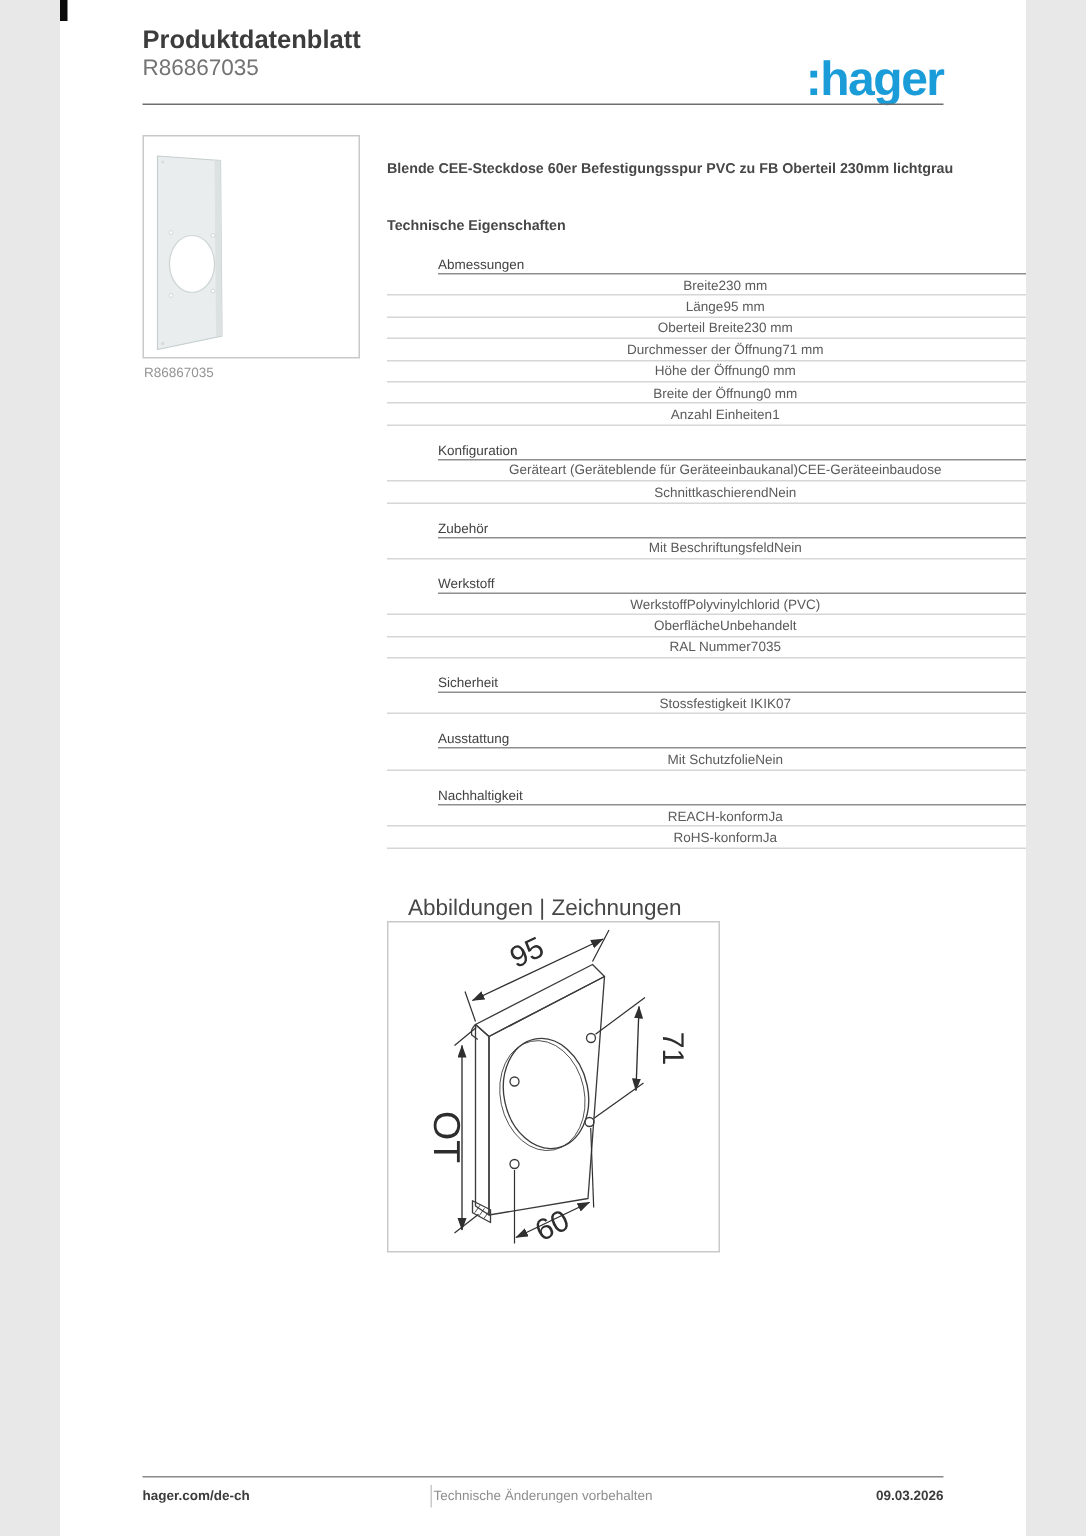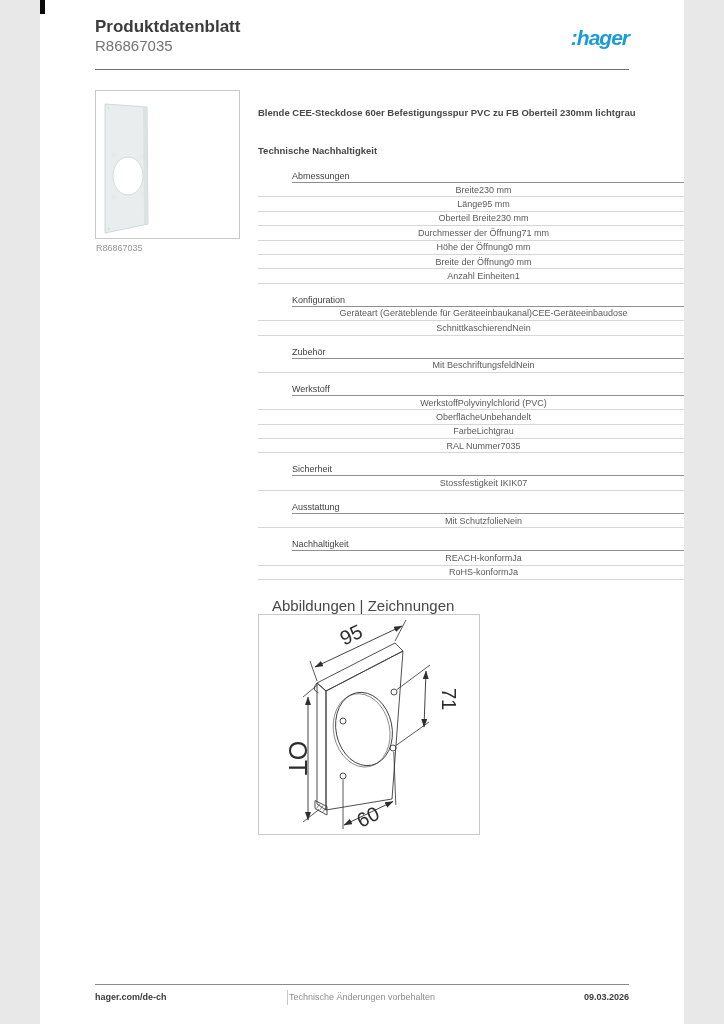--- a/index.html
+++ b/index.html
@@ -7,21 +7,21 @@
     position:relative; width:644px; height:1024px; background:#ffffff;
     font-family:"Liberation Sans", sans-serif; overflow:hidden;
     margin:0 auto;
   }
   .corner-mark { position:absolute; left:0; top:0; width:5px; height:14px; background:#0a0a0a; }
 
   
   .header { position:absolute; left:55px; top:17px; right:55px; display:flex; justify-content:space-between; align-items:flex-start; }
   .doc-title { font-size:17px; font-weight:bold; color:#3c3c3c; line-height:20px; }
   .doc-ref   { font-size:15px; color:#737373; line-height:17px; }
-  .logo { font-size:21px; font-weight:bold; letter-spacing:-1px; line-height:30px; margin-top:6px;font-style:italic; }
+  .logo { font-size:32px; font-weight:bold; letter-spacing:-1px; line-height:30px; margin-top:20px; }
   .header-rule { position:absolute; left:55px; right:55px; top:69px; height:0; border-top:1.2px solid #6f6f6f; }
 
   
   .product-box { position:absolute; left:55px; top:90px; width:145px; height:149px; border:1px solid #c9c9c9; background:#fff; box-sizing:border-box; }
   .img-caption { position:absolute; left:56px; top:243px; font-size:9px; color:#949494; }
 
   
   .main { position:absolute; left:218px; top:90px; width:451px; }
   .product-title { font-size:9.5px; font-weight:bold; color:#474747; line-height:11px; margin-top:17px; }
   .tech-heading  { font-size:9.5px; font-weight:bold; color:#474747; line-height:11px; margin-top:27px; }
@@ -70,21 +70,21 @@
       <circle cx="18" cy="106" r="1.3" fill="#ffffff" stroke="#ccd4d4" stroke-width="0.6"></circle>
       <circle cx="46" cy="103" r="1.3" fill="#ffffff" stroke="#ccd4d4" stroke-width="0.6"></circle>
       <circle cx="12.5" cy="138" r="1.2" fill="#d7dcdc"></circle>
       <circle cx="12.5" cy="17" r="1" fill="#d7dcdc"></circle>
     </svg>
   </div>
   <div class="img-caption">R86867035</div>
 
   <div class="main">
     <div class="product-title">Blende CEE-Steckdose 60er Befestigungsspur PVC zu FB Oberteil 230mm lichtgrau</div>
-    <div class="tech-heading">Technische Nachhaltigkeit</div>
+    <div class="tech-heading">Technische Eigenschaften</div>
     <div class="sections" id="sections">
         <div class="section">
           <div class="section-title">Abmessungen</div>
           <div class="spec-row">
             <span class="lbl">Breite</span>
             <span class="val">230 mm</span>
           </div>
           <div class="spec-row">
             <span class="lbl">Länge</span>
             <span class="val">95 mm</span>
@@ -130,24 +130,20 @@
         </div>
         <div class="section">
           <div class="section-title">Werkstoff</div>
           <div class="spec-row">
             <span class="lbl">Werkstoff</span>
             <span class="val">Polyvinylchlorid (PVC)</span>
           </div>
           <div class="spec-row">
             <span class="lbl">Oberfläche</span>
             <span class="val">Unbehandelt</span>
-          </div>
-          <div class="spec-row">
-            <span class="lbl">Farbe</span>
-            <span class="val">Lichtgrau</span>
           </div>
           <div class="spec-row">
             <span class="lbl">RAL Nummer</span>
             <span class="val">7035</span>
           </div>
         </div>
         <div class="section">
           <div class="section-title">Sicherheit</div>
           <div class="spec-row">
             <span class="lbl">Stossfestigkeit IK</span>

